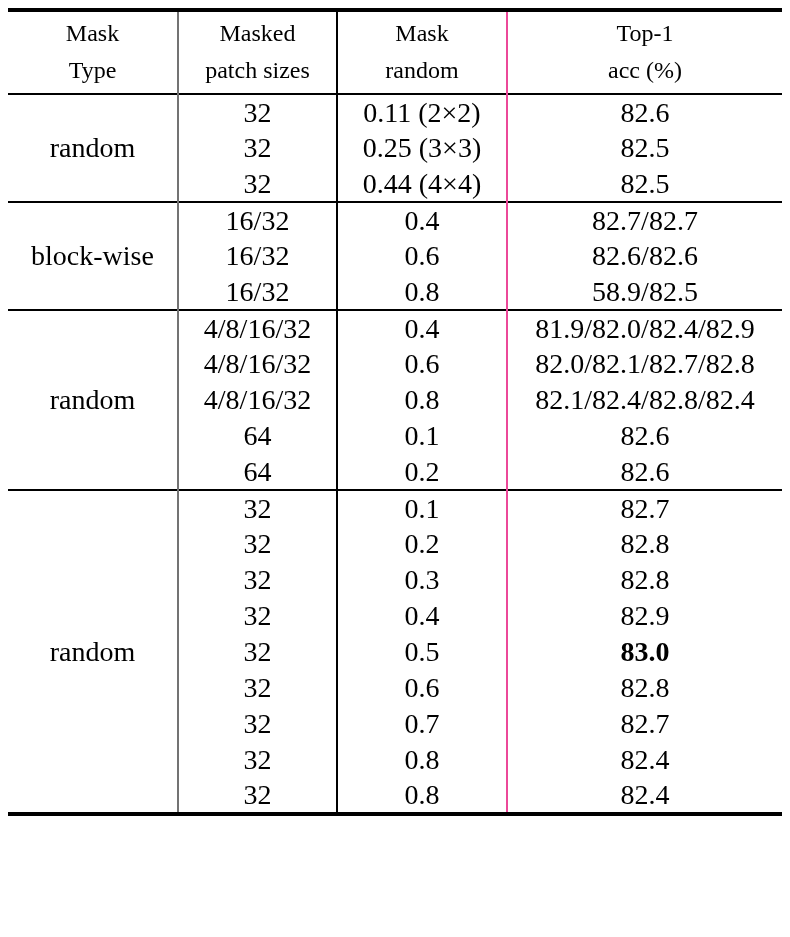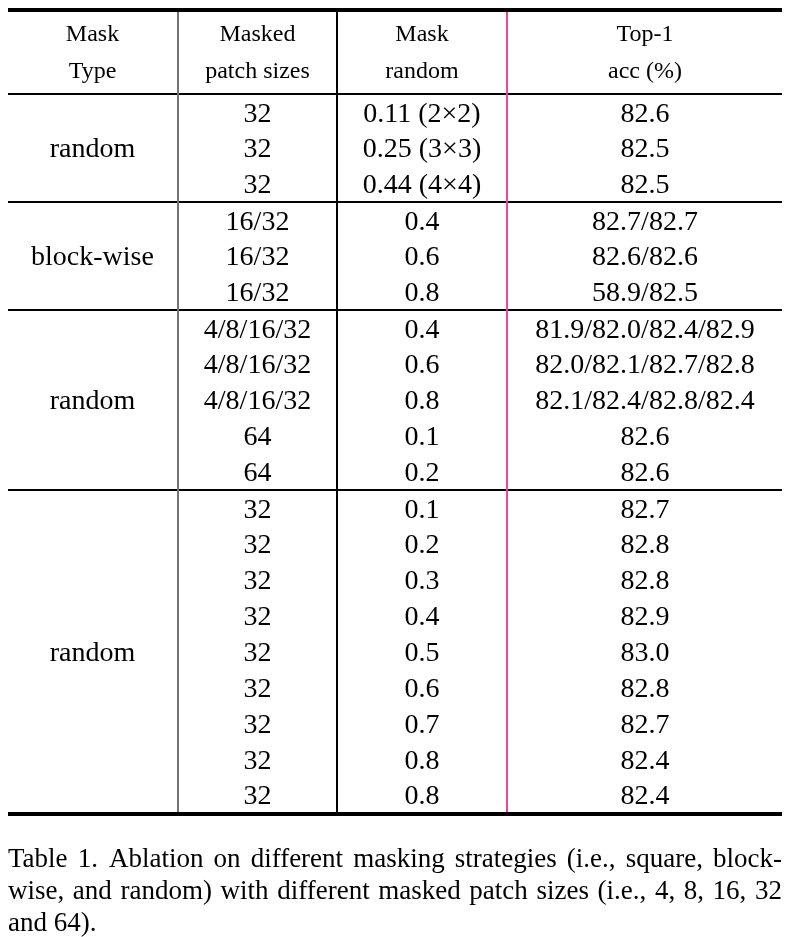--- a/index.html
+++ b/index.html
@@ -34,21 +34,21 @@
   thead .hline {
     font-size: 24px;
     line-height: 37px;
   }
   tbody { border-top: 2px solid #000; }
   tbody td {
     font-size: 28px;
     height: 36px;
     vertical-align: middle;
   }
-  td.bold { font-weight: normal; }
+  td.bold { font-weight: bold; }
 
   .caption {
     margin: 26px 0 0 0;
     width: 774px;
     font-size: 27px;
     line-height: 32px;
     text-align: justify;
   }
   .caption .cap-label { margin-right: 11px; }
 </style>
@@ -186,15 +186,14 @@
           <td class="col-acc">82.4</td>
         </tr>
         <tr>
           <td class="col-patch">32</td>
           <td class="col-ratio">0.8</td>
           <td class="col-acc">82.4</td>
         </tr>
       </tbody>
     </table>
 
-  <p class="caption"><span class="cap-label">Table 1.</span><span>Ablation on different masking strategies (i.e., square, block-wise, and random) with different masked patch sizes (i.e., 4, 8, 16, 32 and 64).</span></p>
 
 </div>
 
 </body></html>

